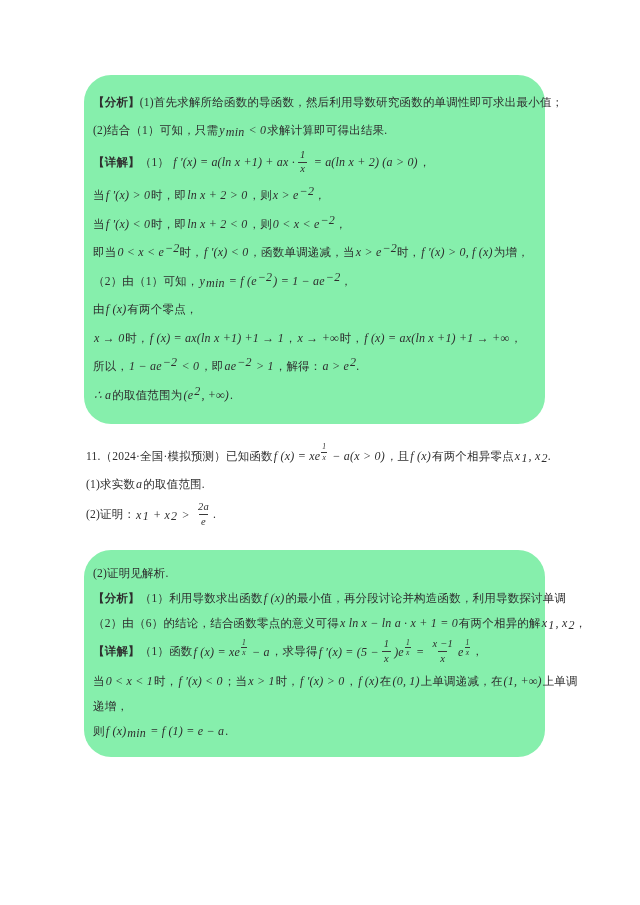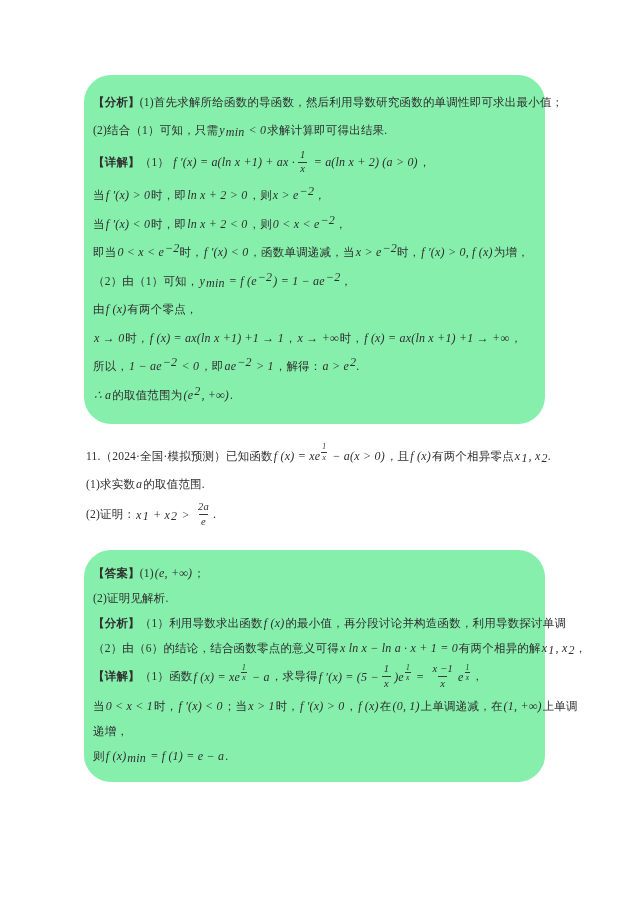--- a/index.html
+++ b/index.html
@@ -94,21 +94,20 @@
           <span class="fn">1</span>
           <span class="fd">x</span>
         </span><span class="m"> − a(x &gt; 0)</span><span class="t">，且</span><span class="m">f (x)</span><span class="t">有两个相异零点</span><span class="m">x</span><sub class="">1</sub><span class="m">, x</span><sub class="">2</sub><span class="t">.</span></div>
       <div class="line"><span class="t">(1)求实数</span><span class="m">a</span><span class="t">的取值范围.</span></div>
       <div class="line"><span class="t">(2)证明：</span><span class="m">x</span><sub class="">1</sub><span class="m"> + x</span><sub class="">2</sub><span class="m"> &gt; </span><span class="fr">
           <span class="fn">2a</span>
           <span class="fd">e</span>
         </span><span class="t">.</span></div>
     </section>
   <section id="blk2" class="block highlight">
-      <div class="line"><span class="hd">【答案】</span><span class="t">(1)</span><span class="m">(e, +∞)</span><span class="t">；</span></div>
       <div class="line"><span class="t">(2)证明见解析.</span></div>
       <div class="line"><span class="hd">【分析】</span><span class="t">（1）利用导数求出函数</span><span class="m">f (x)</span><span class="t">的最小值，再分段讨论并构造函数，利用导数探讨单调</span></div>
       <div class="line"><span class="t">（2）由（6）的结论，结合函数零点的意义可得</span><span class="m">x ln x − ln a · x + 1 = 0</span><span class="t">有两个相异的解</span><span class="m">x</span><sub class="">1</sub><span class="m">, x</span><sub class="">2</sub><span class="t">，</span></div>
       <div class="line"><span class="hd">【详解】</span><span class="t">（1）函数</span><span class="m">f (x) = xe</span><span class="fr sf">
           <span class="fn">1</span>
           <span class="fd">x</span>
         </span><span class="m"> − a</span><span class="t">，求导得</span><span class="m">f ′(x) = (5 −</span><span class="fr">
           <span class="fn">1</span>
           <span class="fd">x</span>
         </span><span class="m">)e</span><span class="fr sf">

